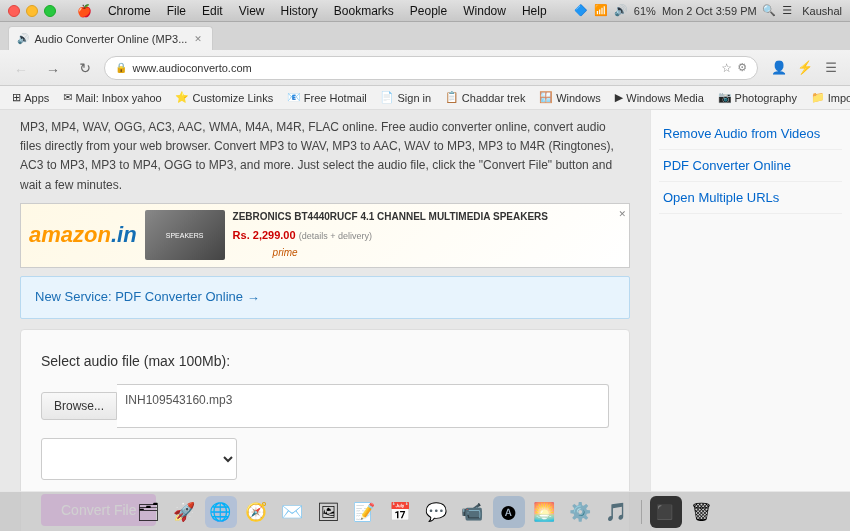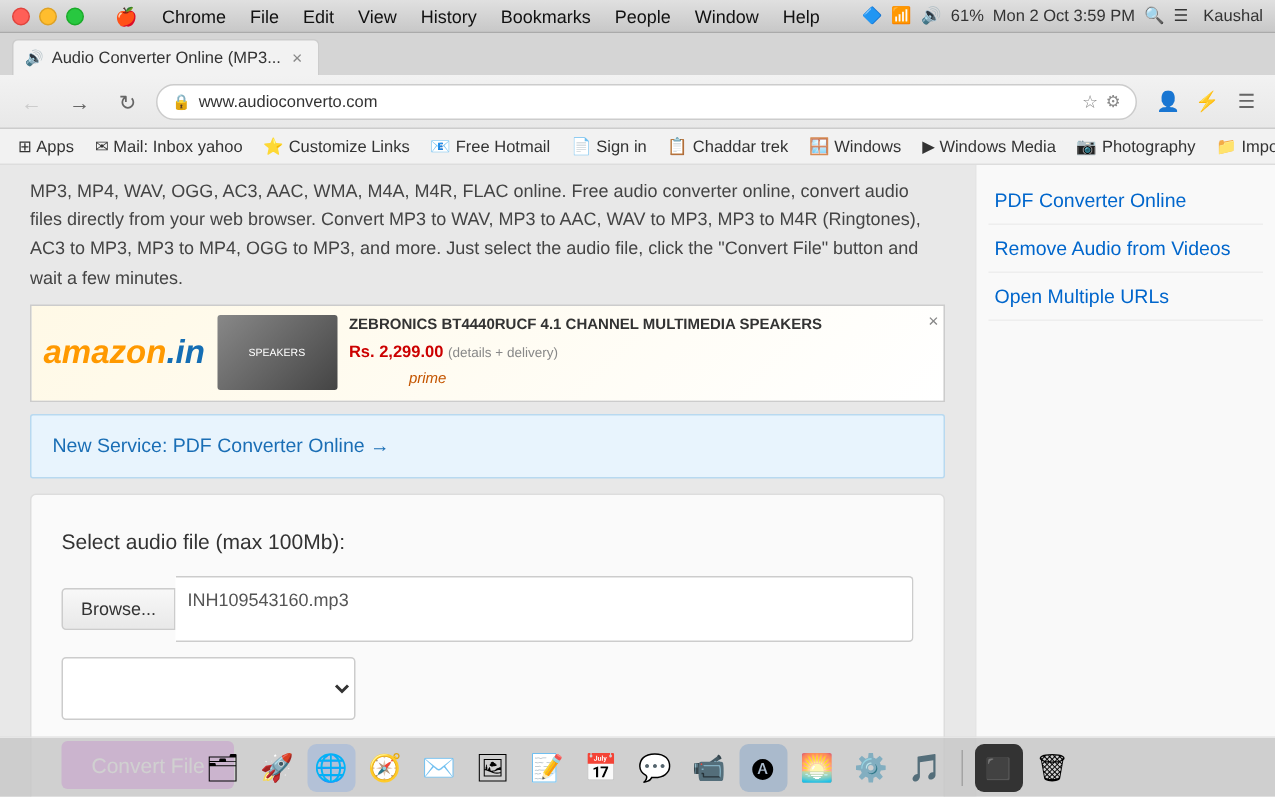--- a/index.html
+++ b/index.html
@@ -425,22 +425,22 @@
         <option>Convert to WMA</option>
         <option>Convert to M4A</option>
         <option>Convert to MP4</option>
         <option>Convert to AC3</option>
       </select>
       <button class="convert-btn">Convert File</button>
     </div>
   </div>
 
   <div class="right-sidebar">
+    <a class="sidebar-link">Remove Audio from Videos</a>
     <a class="sidebar-link">PDF Converter Online</a>
-    <a class="sidebar-link">Remove Audio from Videos</a>
     <a class="sidebar-link">Open Multiple URLs</a>
   </div>
 
 </div>
 
 <div class="mac-dock">
   <div class="dock-item" title="Finder">🗂</div>
   <div class="dock-item" title="Launchpad">🚀</div>
   <div class="dock-item" title="Chrome" style="background:rgba(66,133,244,0.2);">🌐</div>
   <div class="dock-item" title="Safari">🧭</div>

